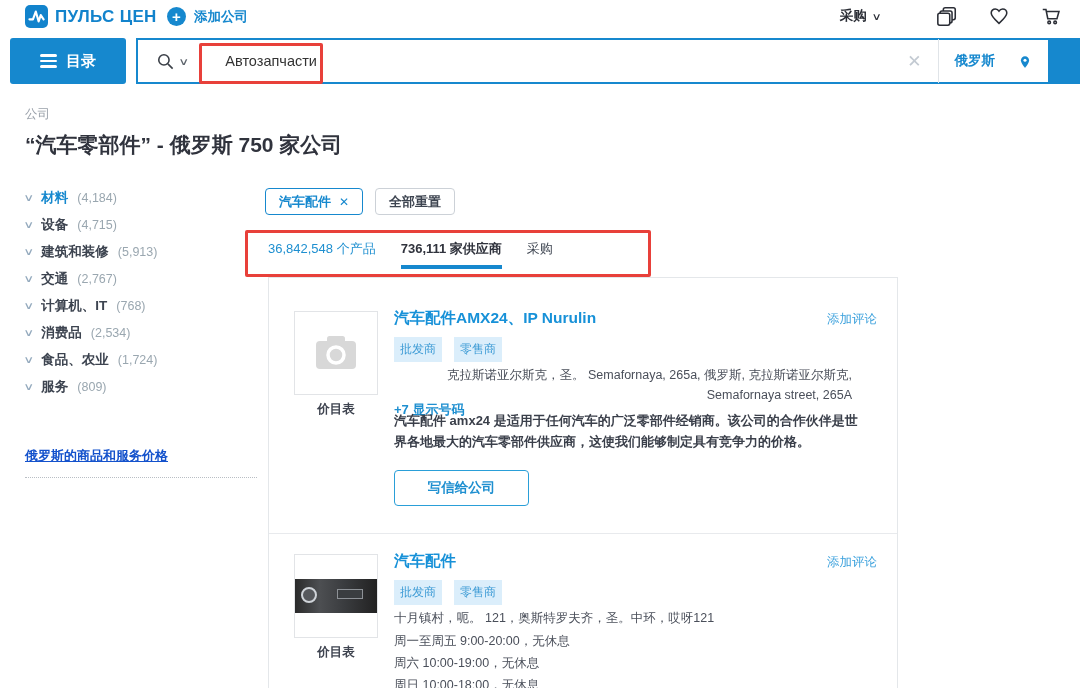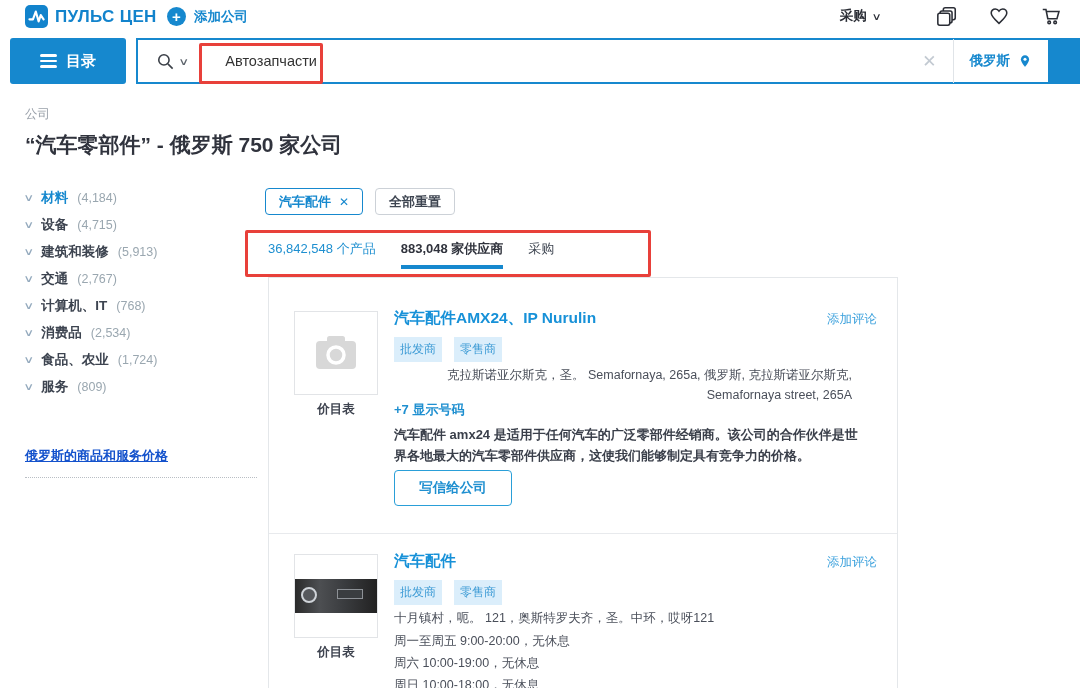--- a/index.html
+++ b/index.html
@@ -25,21 +25,21 @@
   .catalog-btn { position:absolute; left:10px; top:38px; width:116px; height:46px; background:#1688ce; border-radius:3px; display:flex; align-items:center; justify-content:center; gap:9px; cursor:pointer; }
   .burger { display:flex; flex-direction:column; gap:3px; }
   .burger span { width:17px; height:2.5px; background:#fff; border-radius:2px; }
   .catalog-label { color:#fff; font-weight:bold; font-size:15px; }
   .searchbar { position:absolute; left:136px; top:38px; width:944px; height:46px; border:2px solid #1688ce; background:#fff; display:flex; align-items:center; }
   .sb-lens-wrap { display:flex; align-items:center; gap:5px; padding:0 14px 0 18px; cursor:pointer; }
   .sb-chev { color:#5c636b; font-size:10px; transform:scaleX(1.5); }
   .sb-input { flex:1; border:none; outline:none; font-size:14.5px; color:#333; font-family:inherit; padding-left:24px; background:transparent; }
   .sb-clear { color:#c3cad2; font-weight:bold; font-size:17px; padding:0 16px; cursor:pointer; }
   .sb-divider { width:1px; height:44px; background:#e0e4e8; }
-  .sb-region { display:flex; align-items:center; gap:8px; padding:0 16px; cursor:pointer; }
+  .sb-region { display:flex; align-items:flex-end; gap:23px; padding:0 16px; cursor:pointer; }
   .sb-region-label { color:#1688ce; font-weight:bold; font-size:13.5px; }
   .sb-submit { width:30px; align-self:stretch; background:#1688ce; cursor:pointer; }
 
   
   .anno { position:absolute; border:3px solid #e8403a; border-radius:2px; z-index:9; pointer-events:none; }
   .anno1 { left:199px; top:43px; width:124px; height:41px; }
   .anno2 { left:245px; top:230px; width:406px; height:47px; }
 
   
   .breadcrumb { position:absolute; left:25px; top:106px; font-size:12.5px; color:#9aa1aa; }
@@ -77,21 +77,21 @@
   .card-divider { border-top:1px solid #e8eaed; }
   .thumb-box { position:absolute; left:25px; width:84px; height:84px; border:1px solid #e2e4e7; background:#fff; display:flex; align-items:center; justify-content:center; overflow:hidden; }
   .pricelist { position:absolute; left:25px; width:84px; text-align:center; font-size:12.5px; font-weight:bold; color:#3f4450; }
   .c-title { position:absolute; left:125px; font-size:15.5px; font-weight:bold; color:#1791d8; cursor:pointer; }
   .add-review { position:absolute; right:20px; font-size:12.5px; color:#3aa0dc; cursor:pointer; }
   .badges { position:absolute; left:125px; display:flex; gap:12px; }
   .badge { background:#dbeefb; color:#3d9bd5; font-size:12px; padding:4px 6px; }
   .c-address { position:absolute; left:125px; width:458px; font-size:12.5px; line-height:20px; color:#4a4f5a; }
   .c-phone { position:absolute; left:125px; font-size:13px; font-weight:bold; color:#1e8fd0; cursor:pointer; }
   .c-desc { position:absolute; left:125px; width:470px; font-size:13px; line-height:21px; font-weight:bold; color:#3a3f4a; }
-  .write-btn { position:absolute; left:125px; width:118px; height:36px; border:1.5px solid #2a9fd8; border-radius:4px; background:#fff; color:#1e8fd0; font-weight:bold; font-size:13.5px; cursor:pointer; font-family:inherit; }
+  .write-btn { position:absolute; left:125px; width:135px; height:36px; border:1.5px solid #2a9fd8; border-radius:4px; background:#fff; color:#1e8fd0; font-weight:bold; font-size:13.5px; cursor:pointer; font-family:inherit; }
   .c-hours { position:absolute; left:125px; font-size:12.5px; line-height:22px; color:#4a4f5a; }
   .photo-strip { width:84px; height:34px; background:linear-gradient(90deg,#2a2a2a,#4d4f52 30%,#3a3c3f 60%,#222); position:relative; }
   .photo-strip .dial { position:absolute; left:6px; top:8px; width:16px; height:16px; border-radius:50%; border:2px solid #cfd3d8; background:#56585c; }
   .photo-strip .digits { position:absolute; right:14px; top:10px; width:26px; height:10px; border:1px solid #8d9196; background:#3a3d40; }
 </style>
 </head>
 <body>
 
 <div class="screen">
 
@@ -217,21 +217,21 @@
       <span>汽车配件</span>
       <span class="chip-x">✕</span>
     </div>
     <div class="chip chip-reset">
       <span>全部重置</span>
     </div>
   </div>
 
   <div class="tabs">
     <span class="tab tab-link">36,842,548 个产品</span>
-    <span class="tab tab-active">883,048 家供应商</span>
+    <span class="tab tab-active">736,111 家供应商</span>
     <span class="tab">采购</span>
   </div>
 
   <div class="results">
 
     <div class="card card1">
       <div class="thumb-box" style="top:33px;">
         <svg width="44" height="38" viewBox="0 0 44 38">
           <rect x="13" y="2" width="18" height="9" rx="2.5" fill="#d8d8d8"></rect>
           <rect x="2" y="7" width="40" height="28" rx="4" fill="#d8d8d8"></rect>
@@ -240,21 +240,21 @@
       </div>
       <div class="pricelist" style="top:123px;">价目表</div>
       <a class="c-title" style="top:30px;">汽车配件AMX24、IP Nurulin</a>
       <a class="add-review" style="top:33px;">添加评论</a>
       <div class="badges" style="top:59px;">
         <span class="badge">批发商</span>
         <span class="badge">零售商</span>
       </div>
       <div class="c-address" style="top:87px;text-align:right;">克拉斯诺亚尔斯克，圣。 Semafornaya, 265a, 俄罗斯, 克拉斯诺亚尔斯克, Semafornaya street, 265A</div>
       <a class="c-phone" style="top:123px;">+7 显示号码</a>
-      <div class="c-desc" style="top:146px;">汽车配件 amx24 是适用于任何汽车的广泛零部件经销商。该公司的合作伙伴是世界各地最大的汽车零部件供应商，这使我们能够制定具有竞争力的价格。</div>
+      <div class="c-desc" style="top:132px;">汽车配件 amx24 是适用于任何汽车的广泛零部件经销商。该公司的合作伙伴是世界各地最大的汽车零部件供应商，这使我们能够制定具有竞争力的价格。</div>
       <button class="write-btn" style="top:192px;">写信给公司</button>
     </div>
 
     <div class="card-divider"></div>
 
     <div class="card">
       <div class="thumb-box" style="top:20px;">
         <div class="photo-strip">
           <span class="dial"></span>
             <span class="digits"></span>

